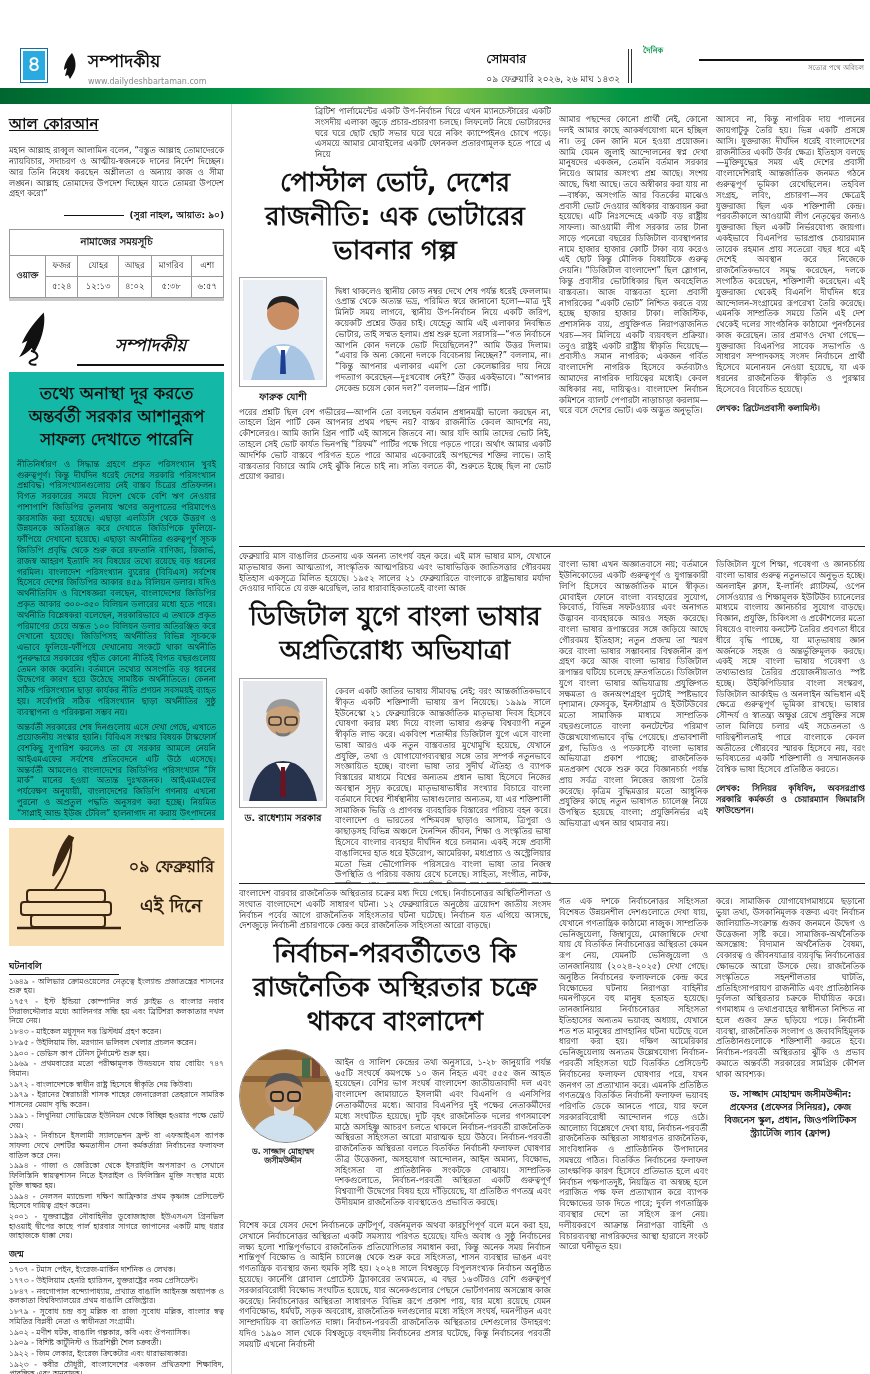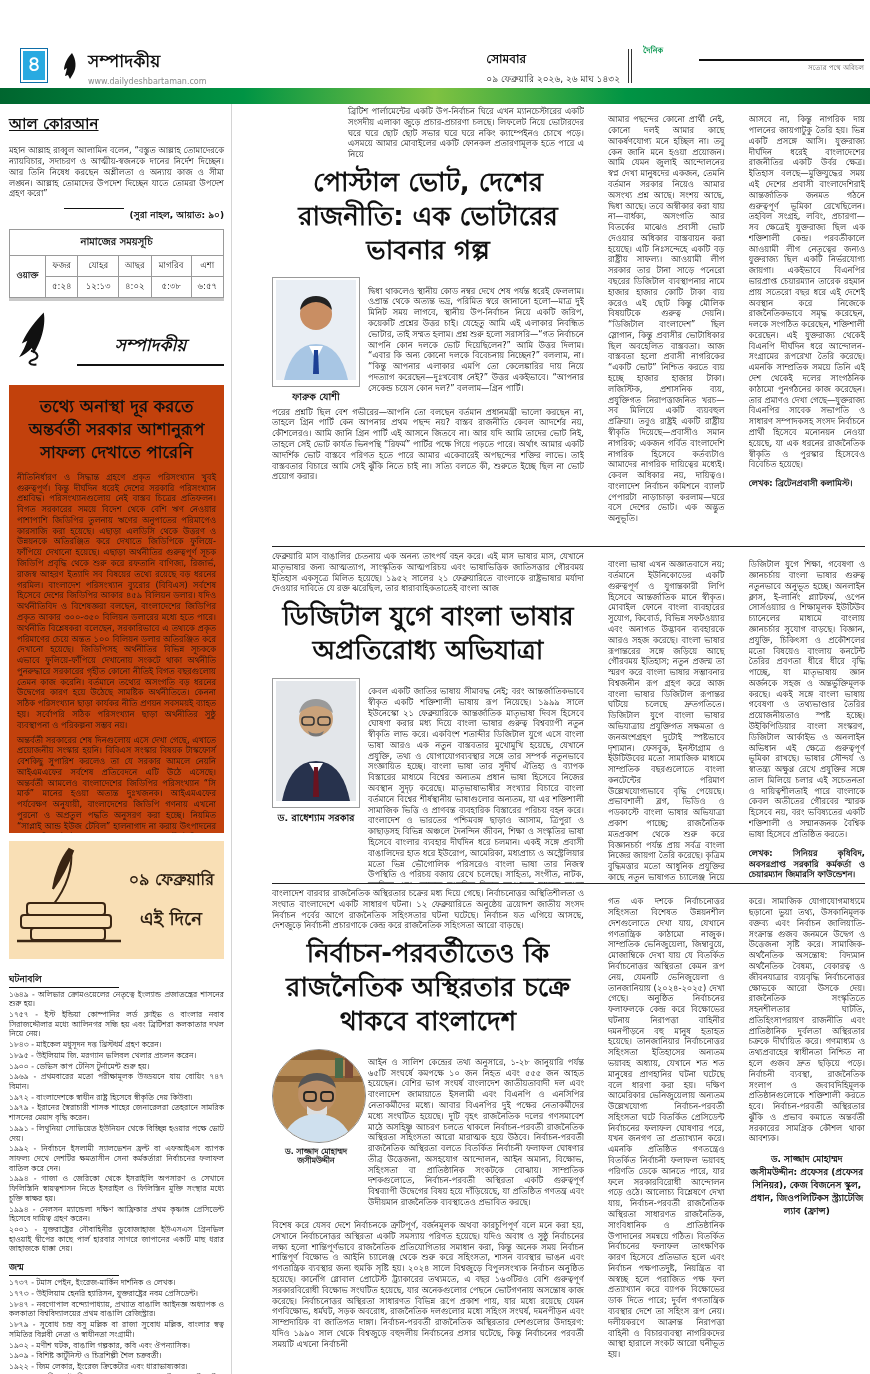--- a/index.html
+++ b/index.html
@@ -26,44 +26,44 @@
   .greenbar{position:absolute;top:88px;left:0;right:0;height:16px;background:linear-gradient(90deg,#00662f 0%,#009444 28%,#7fc241 50%,#009444 72%,#00662f 100%);}
 
   
   .content{position:absolute;top:104px;left:0;right:0;bottom:0;}
   .sidebar{position:absolute;left:0;top:0;width:232px;height:100%;padding:6px 7px 0 9px;box-sizing:border-box;border-right:1px solid #d4d4d4;overflow:hidden;}
   .main{position:absolute;left:233px;top:0;right:0;height:100%;padding:2px 5px 0 6px;box-sizing:border-box;overflow:hidden;}
 
   
   .q-title{font-size:15px;font-weight:bold;margin:2px 0 5px;text-decoration:underline;}
   .bt{font-size:8.3px;line-height:1.3;text-align:justify;}
-  .q-src{display:flex;justify-content:flex-end;gap:6px;font-size:9px;font-weight:bold;margin:4px 0 6px;}
+  .q-src{display:flex;align-items:center;justify-content:flex-end;gap:6px;font-size:9px;font-weight:bold;margin:4px 0 6px;}
   .q-src .dash{flex:0 0 60px;border-top:1.5px solid #111;}
   table.prayer{width:100%;border-collapse:collapse;margin:2px 0 4px;box-shadow:0 3px 0 #c9c9c9;}
   table.prayer th,table.prayer td{border:1px solid #9a9a9a;font-size:8.5px;text-align:center;padding:3px 1px;}
   table.prayer th{font-size:10px;font-weight:bold;padding:4px 0;}
   .waqt{font-weight:bold;}
   .ed-logo{display:flex;align-items:flex-end;gap:4px;margin:10px 0 6px;height:58px;}
   .ed-logo svg{flex:0 0 64px;}
   .ed-logo-right{flex:1;text-align:center;}
   .ed-logo-text{font-size:17px;font-weight:bold;font-style:italic;}
   .ed-logo-rule{border-top:2px solid #111;margin-top:4px;}
-  .ed-box{background:#c2410c;padding:8px 8px 6px;margin-top:19px;height:448px;overflow:hidden;box-sizing:border-box;}
+  .ed-box{background:#14b8a6;padding:8px 8px 6px;margin-top:6px;height:448px;overflow:hidden;box-sizing:border-box;}
   .ed-head{font-size:16.5px;font-weight:800;text-align:center;line-height:1.4;margin:2px 0 8px;}
   .ed-box p{margin:0 0 4px;}
   .day-box{position:relative;background:#f9dfb5;height:118px;margin-top:8px;overflow:hidden;}
   .day-box svg{position:absolute;left:4px;top:2px;}
   .day-date{position:absolute;right:10px;top:26px;font-size:16px;font-weight:800;color:#2b1d10;}
   .day-label{position:absolute;right:22px;top:64px;font-size:18px;font-weight:bold;color:#2b1d10;}
   .hist{margin-top:8px;}
   .hist h4{font-size:9px;font-weight:bold;margin:4px 0 2px;border-bottom:1.5px solid #111;display:inline-block;min-width:110px;}
   .hist p{margin:0 0 1px;font-size:7.6px;line-height:1.28;text-align:justify;}
 
   
-  .article{position:relative;display:flex;gap:24px;overflow:hidden;margin-left:33px;}
+  .article{position:relative;display:flex;gap:8px;overflow:hidden;}
   .a1{height:440px;}
   .a2{height:337px;border-top:1px solid #222;padding-top:4px;box-sizing:border-box;}
   .a3{height:493px;border-top:1px solid #222;padding-top:4px;box-sizing:border-box;}
   .art-left{flex:0 0 312px;width:312px;overflow:hidden;}
   .art-col{flex:1 1 0;overflow:hidden;}
   .intro-ind{margin:0 0 4px 76px;}
   .intro-full{margin:0 0 4px 0;}
   h2.headline{font-size:26px;line-height:1.3;font-weight:800;text-align:center;margin:6px 4px 10px;}
   .photo-row{display:flex;gap:8px;}
   figure{margin:0;flex:0 0 88px;width:88px;text-align:center;}

